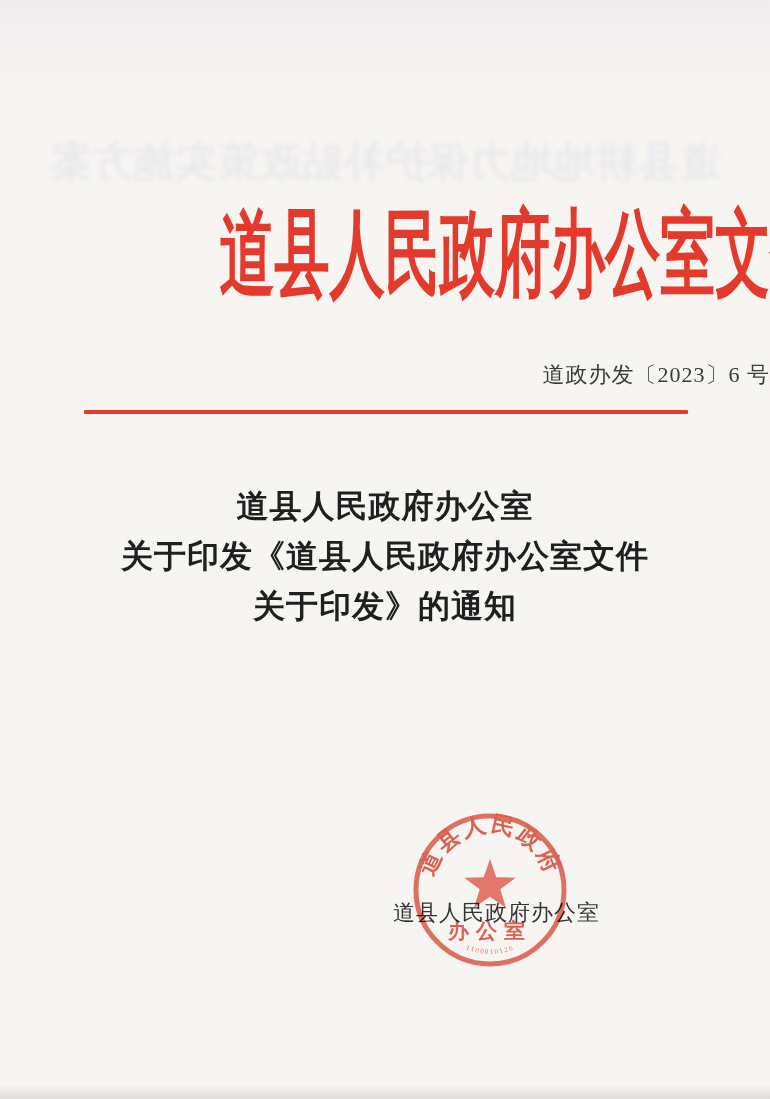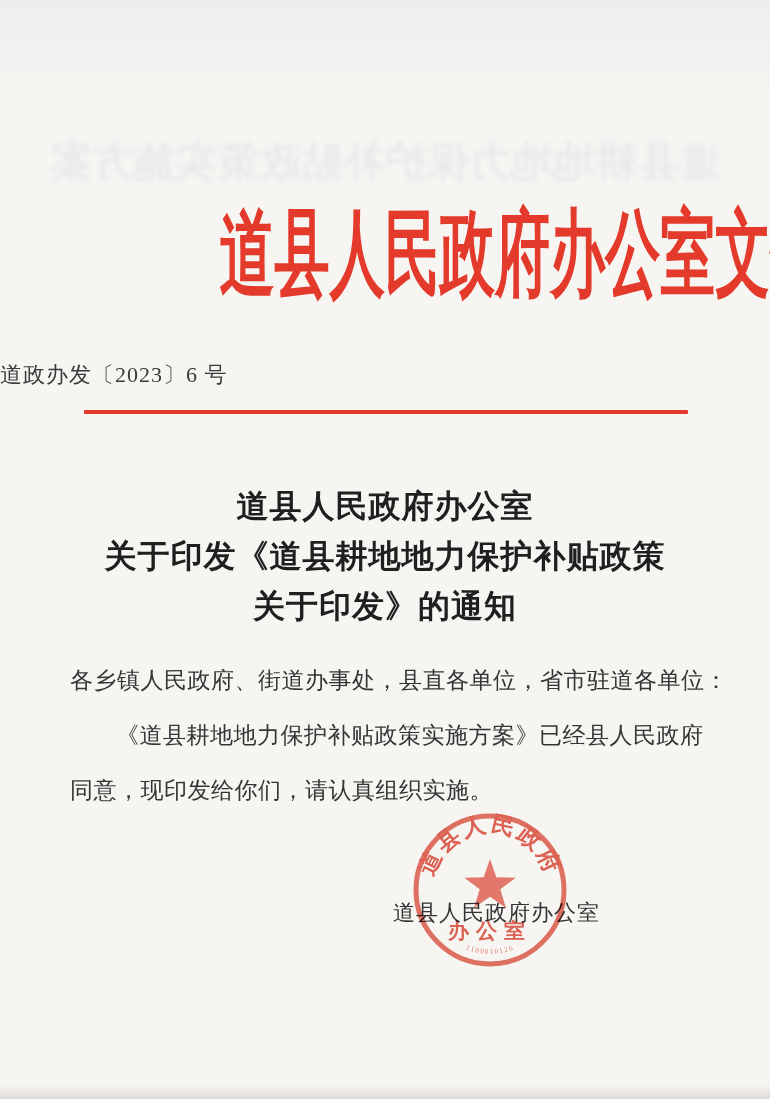--- a/index.html
+++ b/index.html
@@ -45,21 +45,21 @@
     display: inline-block;
     font-size: 95px;
     font-weight: bold;
     color: #e33a2b;
     transform: scaleX(0.58);
     transform-origin: 50% 50%;
     letter-spacing: 0px;
   }
   .doc-number {
     position: absolute; left: 0; top: 360px; width: 770px;
-    text-align: left;
+    text-align: right;
     font-size: 22px;
     color: #3a3a3a;
     letter-spacing: 1px;
   }
   .red-rule {
     position: absolute; left: 84px; top: 410px;
     width: 604px; height: 4px;
     background: #e23b2c;
     border-radius: 1px;
   }
@@ -111,29 +111,24 @@
   <div class="header-title">
     <span class="stretch">道县人民政府办公室文件</span>
   </div>
 
   <div class="doc-number">道政办发〔2023〕6 号</div>
 
   <div class="red-rule"></div>
 
   <div class="doc-title">
     <div>道县人民政府办公室</div>
-    <div>关于印发《道县耕地地力保护补贴政策</div>
+    <div>关于印发《道县人民政府办公室文件</div>
     <div>关于印发》的通知</div>
   </div>
 
-  <div class="body-block">
-    <div class="body-line">各乡镇人民政府、街道办事处，县直各单位，省市驻道各单位：</div>
-    <div class="body-line indent">《道县耕地地力保护补贴政策实施方案》已经县人民政府</div>
-    <div class="body-line">同意，现印发给你们，请认真组织实施。</div>
-  </div>
 
   <div class="sign-issuer">道县人民政府办公室</div>
 
 
   <svg class="seal" viewBox="0 0 168 168" xmlns="http://www.w3.org/2000/svg">
     <defs>
       <path id="arcTop" d="M 28,69 A 58,58 0 0 1 140,69" fill="none"></path>
       <path id="arcBottom" d="M 28.6,116 A 64,64 0 0 0 139.4,116" fill="none"></path>
     </defs>
     <circle cx="84" cy="84" r="74" fill="none" stroke="#e0503f" stroke-width="5" opacity="0.9"></circle>

